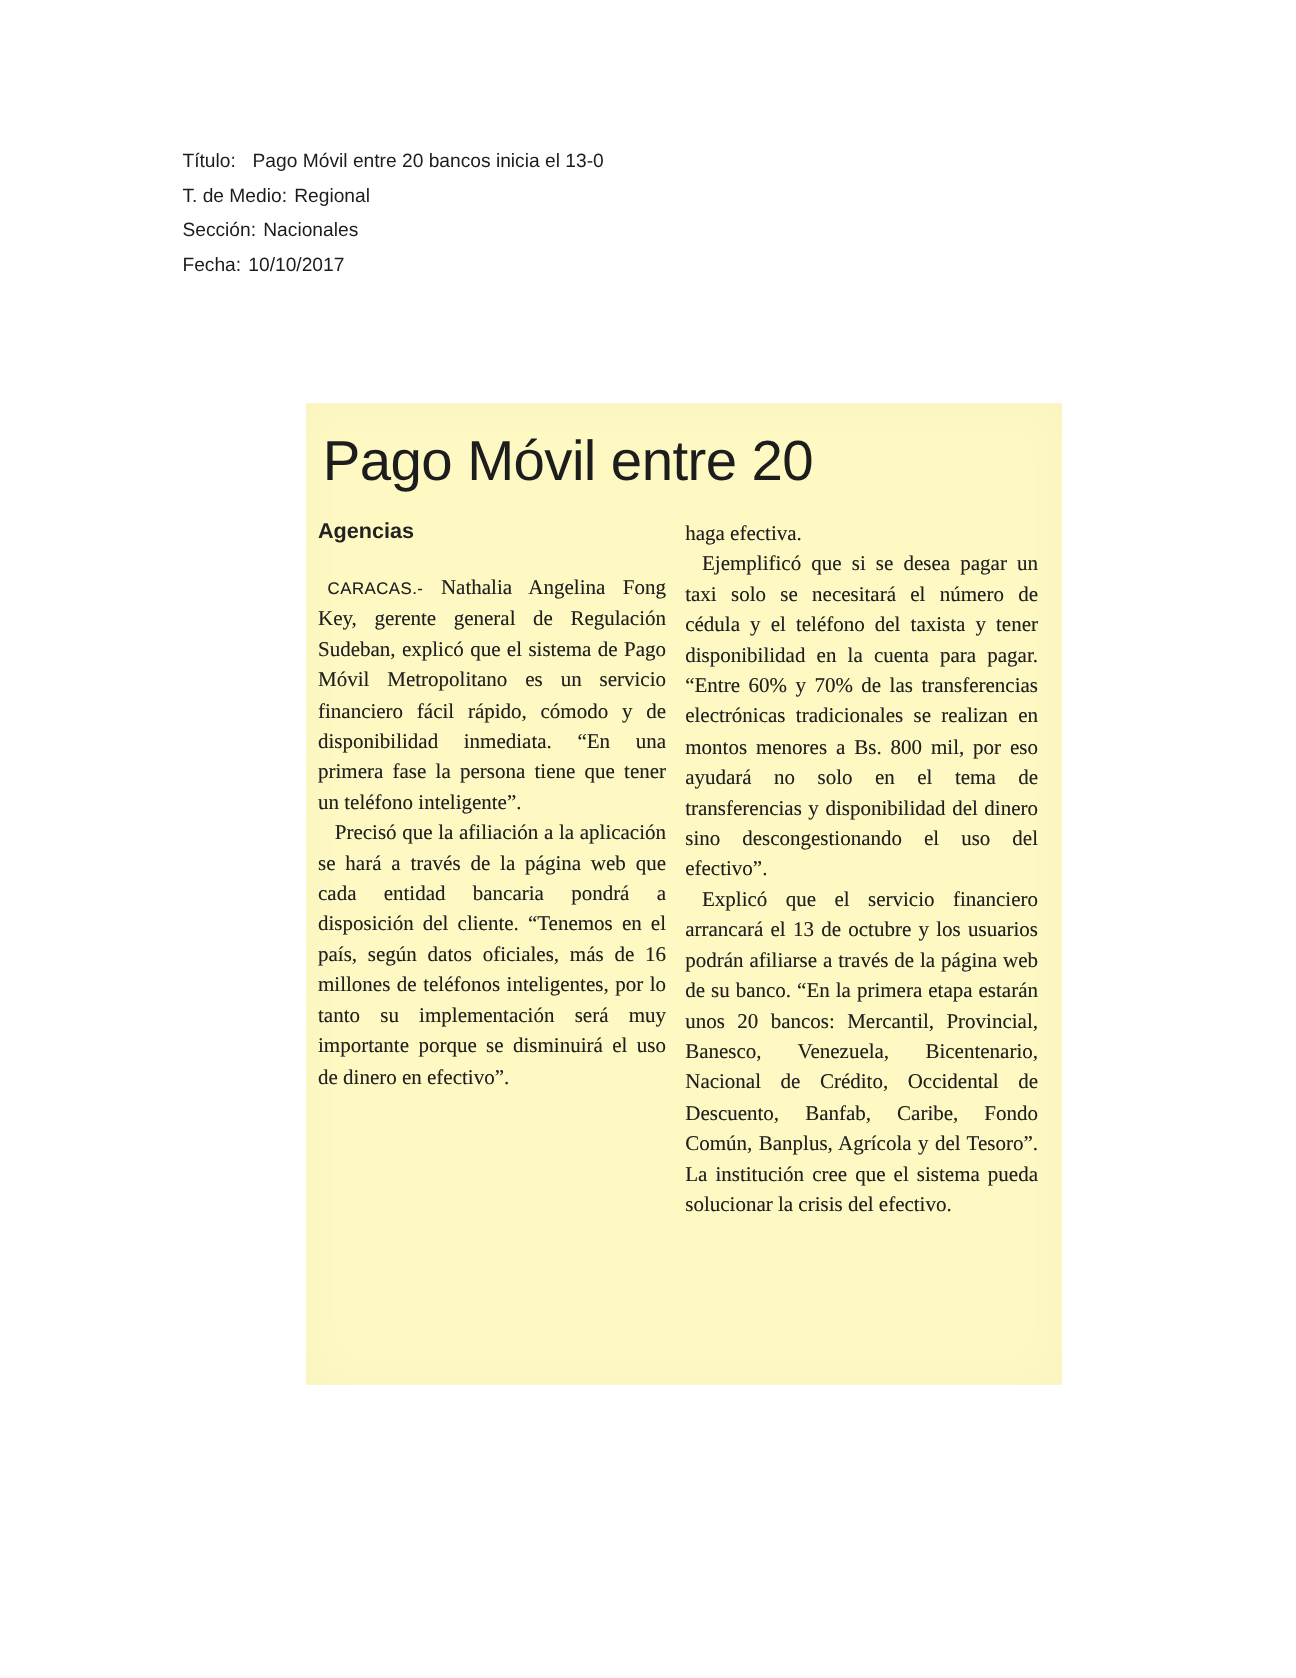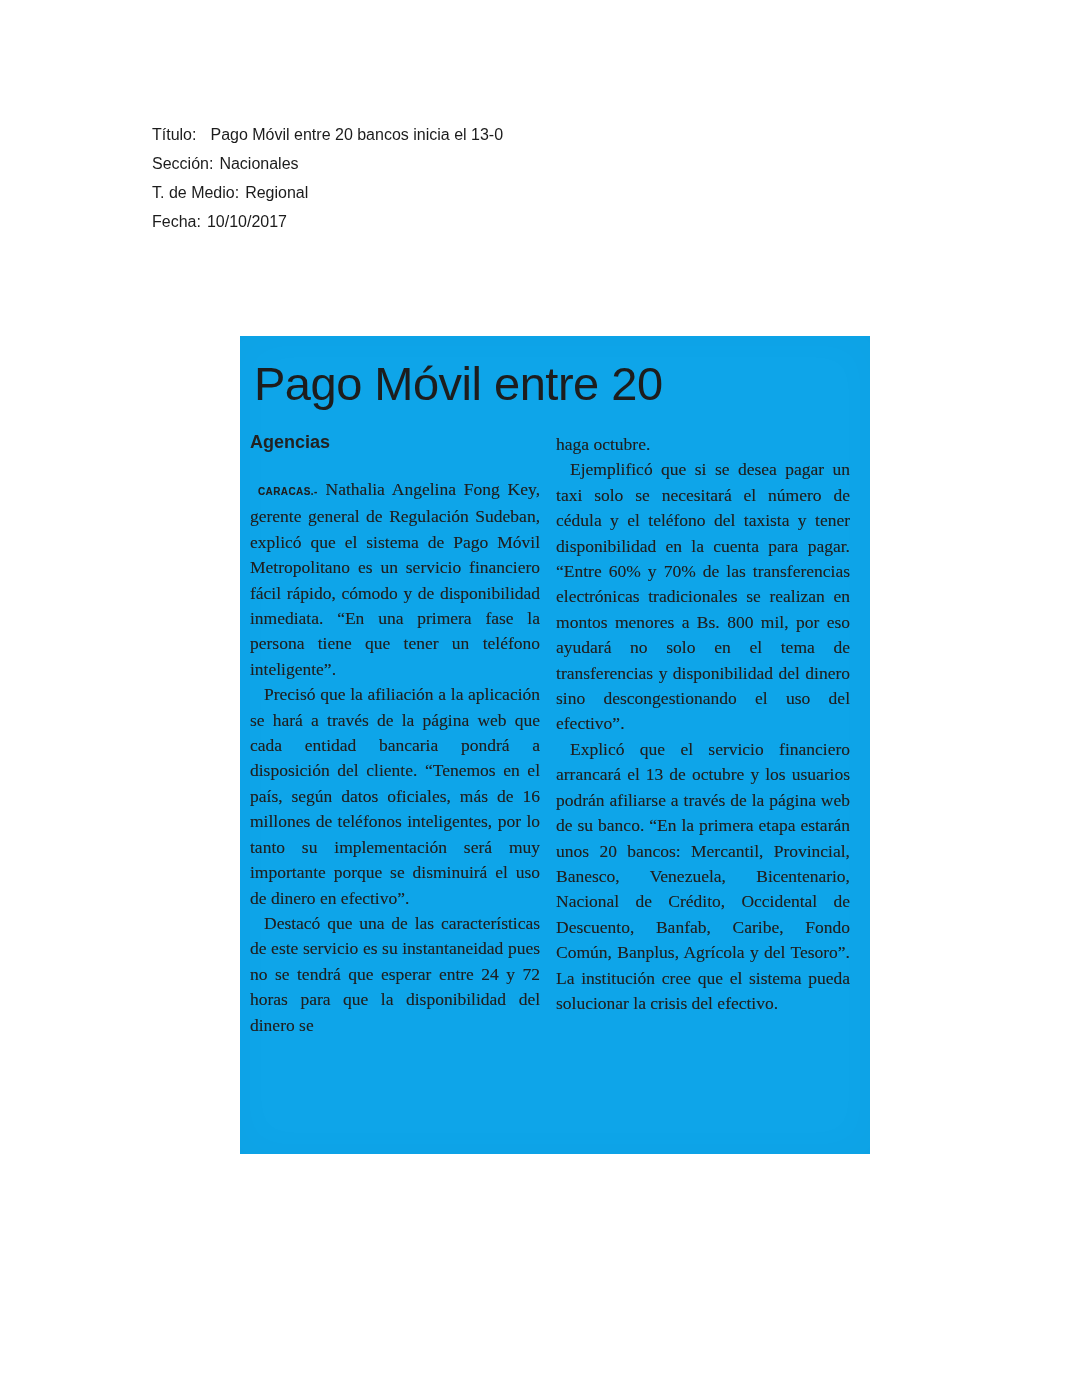--- a/index.html
+++ b/index.html
@@ -26,25 +26,25 @@
     line-height: 29px;
     font-family: "Liberation Sans", sans-serif;
   }
   .meta-row { white-space: nowrap; }
   .meta-label { margin-right: 6px; }
   .meta-row:first-child .meta-value { margin-left: 8px; }
 
   
   .clipping {
     position: absolute;
-    left: 240px;
+    left: 255px;
     top: 336px;
     width: 630px;
     height: 818px;
-    background-color: #0ea5e9;
+    background-color: #fef9c3;
     box-shadow: inset 0 0 45px rgba(0,0,0,0.025);
     color: #242424;
   }
 
   .headline {
     margin: 20px 0 0 14px;
     font-family: "Liberation Sans", sans-serif;
     font-weight: 400;
     font-size: 47px;
     line-height: 56px;
@@ -77,64 +77,63 @@
     font-size: 17.5px;
     line-height: 25.4px;
     text-align: justify;
     color: #1f1f1f;
     text-shadow: 0 0 0.5px rgba(30,30,30,0.4);
   }
   .body-p.indented { text-indent: 14px; }
 
   .dateline {
     font-family: "Liberation Sans", sans-serif;
-    font-weight: 700;
-    font-size: 10px;
+    font-weight: 400;
+    font-size: 14px;
     letter-spacing: 0.4px;
     color: #1f1f1f;
   }
   .p-first { text-indent: 8px; }
 </style>
 </head>
 <body>
 
 <div class="page">
 
   <div class="metadata">
     <div class="meta-row">
       <span class="meta-label">Título:</span><span class="meta-value">Pago Móvil entre 20 bancos inicia el 13-0</span>
     </div>
     <div class="meta-row">
-      <span class="meta-label">Sección:</span><span class="meta-value">Nacionales</span>
+      <span class="meta-label">T. de Medio:</span><span class="meta-value">Regional</span>
     </div>
     <div class="meta-row">
-      <span class="meta-label">T. de Medio:</span><span class="meta-value">Regional</span>
+      <span class="meta-label">Sección:</span><span class="meta-value">Nacionales</span>
     </div>
     <div class="meta-row">
       <span class="meta-label">Fecha:</span><span class="meta-value">10/10/2017</span>
     </div>
   </div>
 
   <div class="clipping">
 
     <h1 class="headline">
       <span class="hl-line">Pago Móvil entre 20</span>
     </h1>
 
     <div class="columns">
 
       <div class="col col-1">
         <div class="byline">Agencias</div>
         <p class="body-p p-first"><span class="dateline">CARACAS.-</span> <span>Nathalia Angelina Fong Key, gerente general de Regulación Sudeban, explicó que el sistema de Pago Móvil Metropolitano es un servicio financiero fácil rápido, cómodo y de disponibilidad inmediata. “En una primera fase la persona tiene que tener un teléfono inteligente”.</span></p>
         <p class="body-p indented">Precisó que la afiliación a la aplicación se hará a través de la página web que cada entidad bancaria pondrá a disposición del cliente. “Tenemos en el país, según datos oficiales, más de 16 millones de teléfonos inteligentes, por lo tanto su implementación será muy importante porque se disminuirá el uso de dinero en efectivo”.</p>
-        <p class="body-p indented">Destacó que una de las características de este servicio es su instantaneidad pues no se tendrá que esperar entre 24 y 72 horas para que la disponibilidad del dinero se</p>
       </div>
 
       <div class="col col-2">
-        <p class="body-p">haga octubre.</p>
+        <p class="body-p">haga efectiva.</p>
         <p class="body-p indented">Ejemplificó que si se desea pagar un taxi solo se necesitará el número de cédula y el teléfono del taxista y tener disponibilidad en la cuenta para pagar. “Entre 60% y 70% de las transferencias electrónicas tradicionales se realizan en montos menores a Bs. 800 mil, por eso ayudará no solo en el tema de transferencias y disponibilidad del dinero sino descongestionando el uso del efectivo”.</p>
         <p class="body-p indented">Explicó que el servicio financiero arrancará el 13 de octubre y los usuarios podrán afiliarse a través de la página web de su banco. “En la primera etapa estarán unos 20 bancos: Mercantil, Provincial, Banesco, Venezuela, Bicentenario, Nacional de Crédito, Occidental de Descuento, Banfab, Caribe, Fondo Común, Banplus, Agrícola y del Tesoro”. La institución cree que el sistema pueda solucionar la crisis del efectivo.</p>
       </div>
 
     </div>
   </div>
 
 </div>
 
 </body></html>

